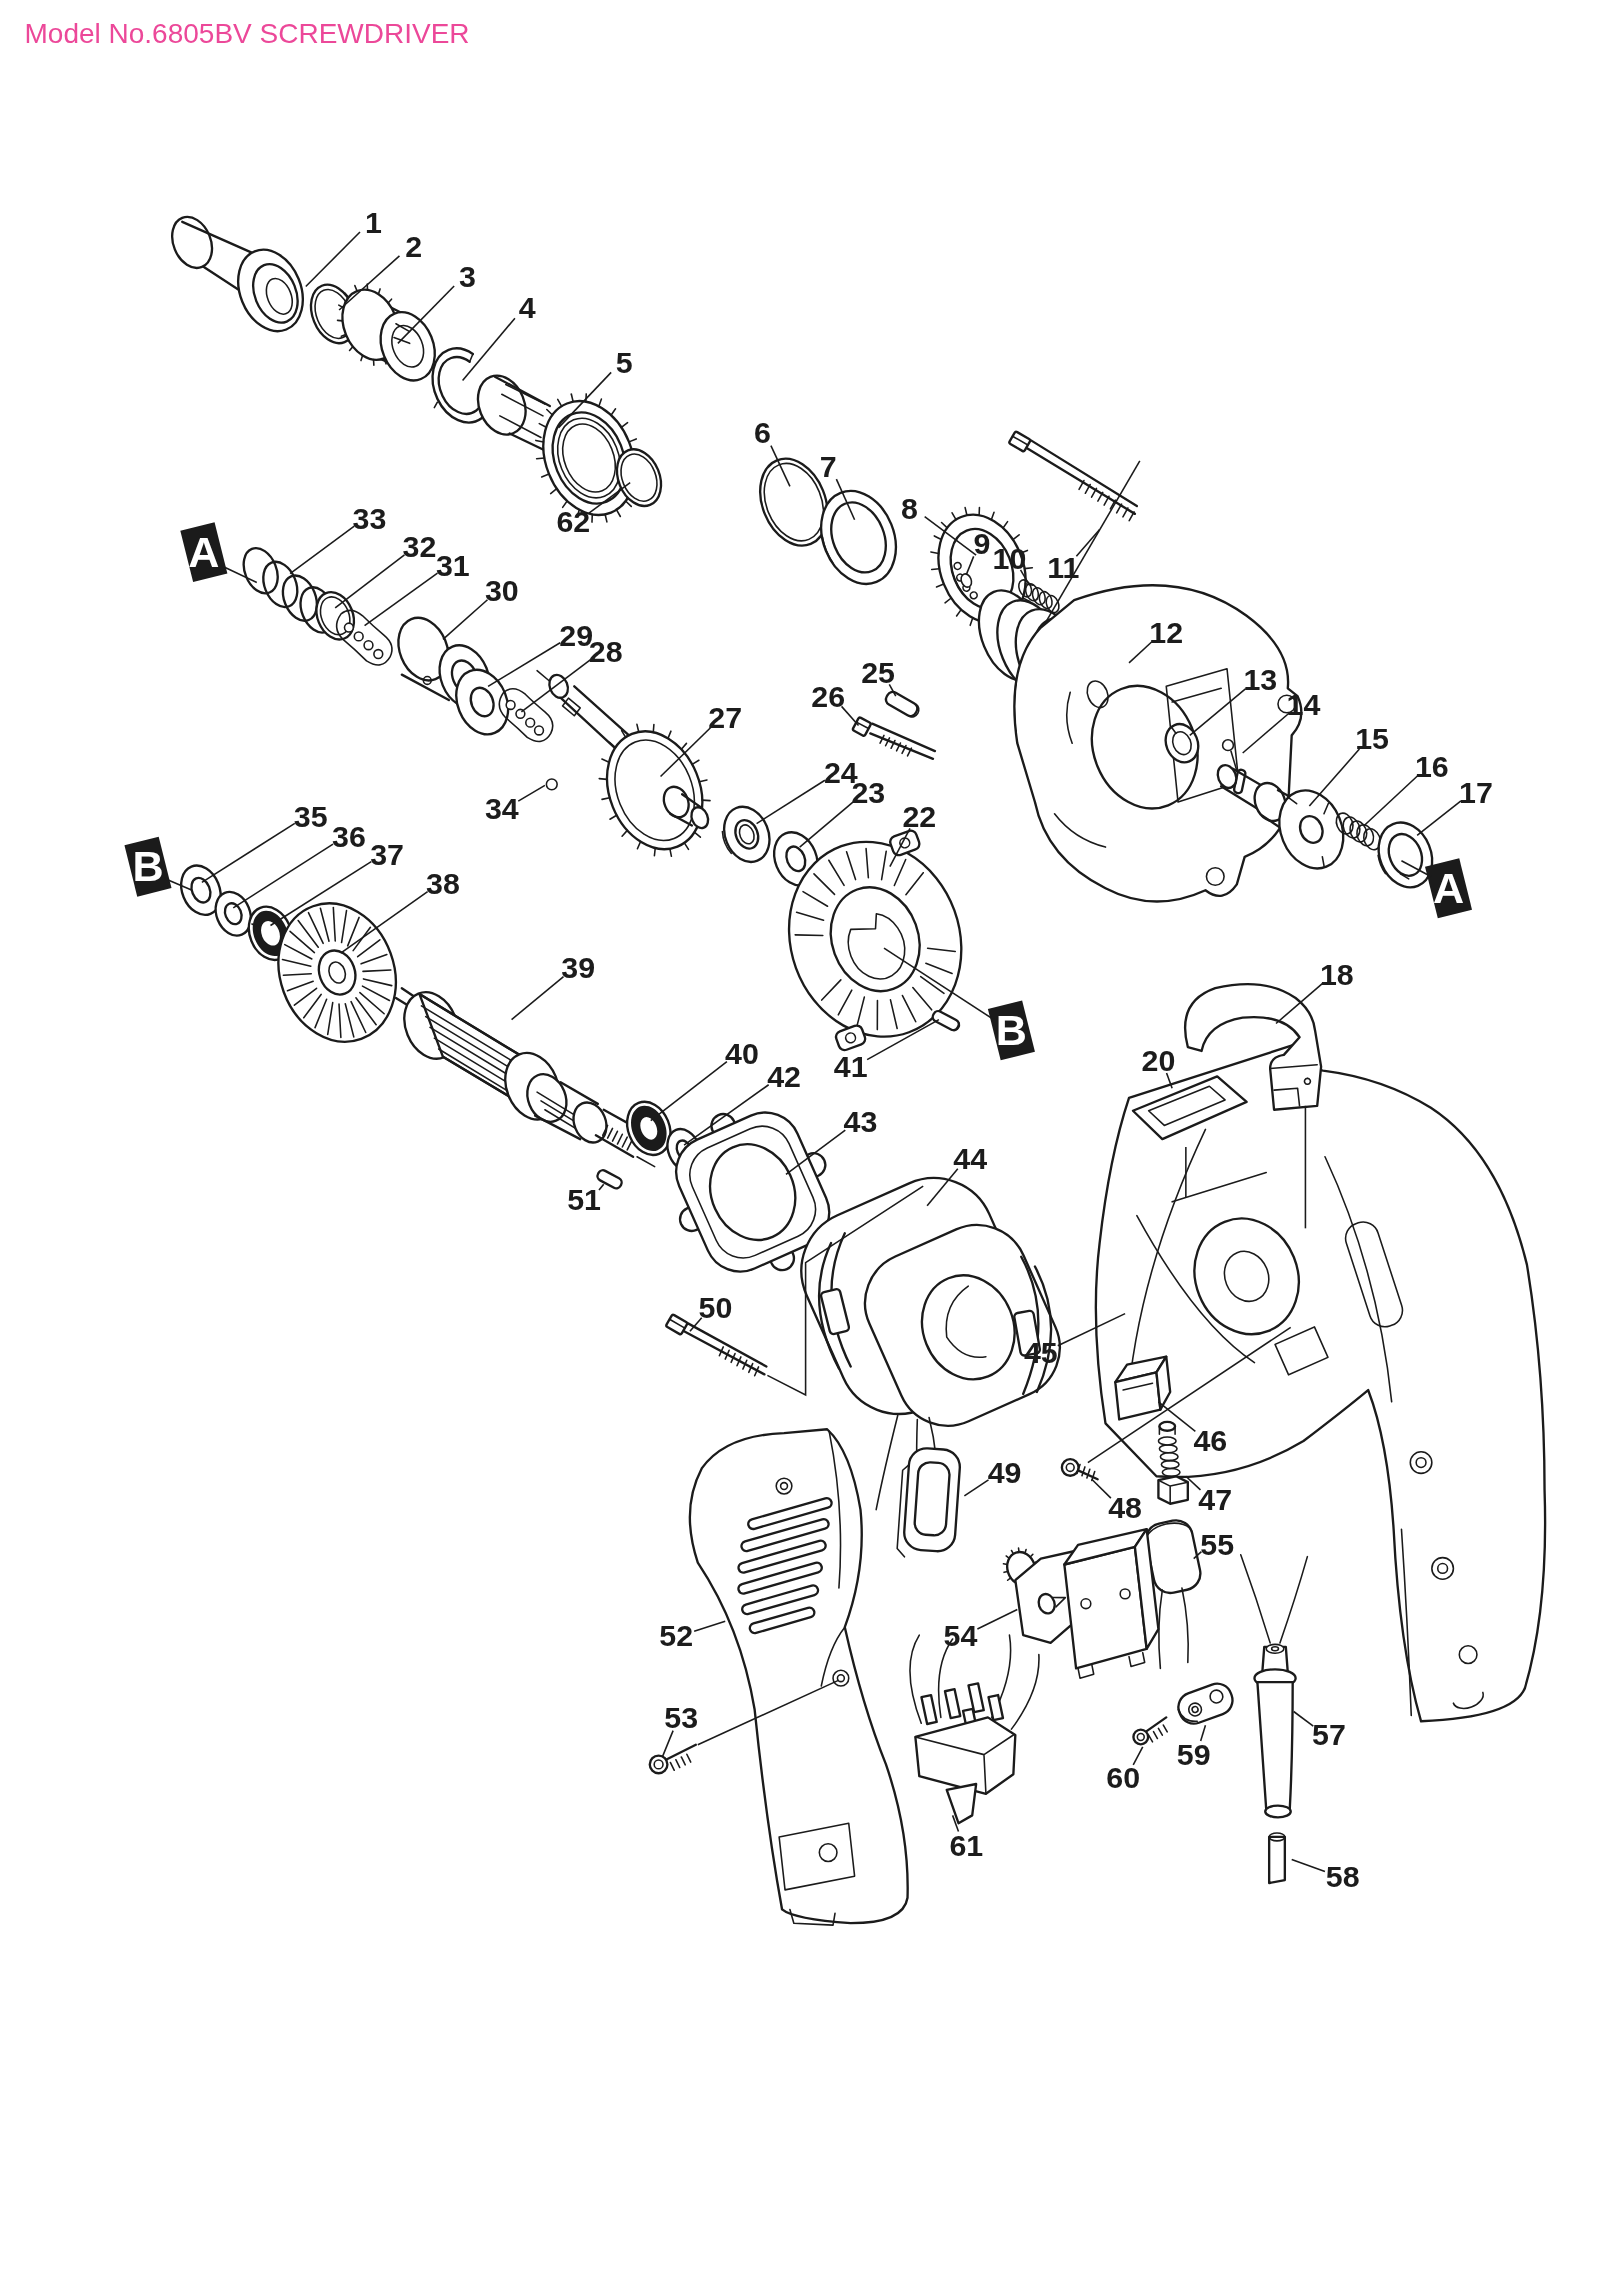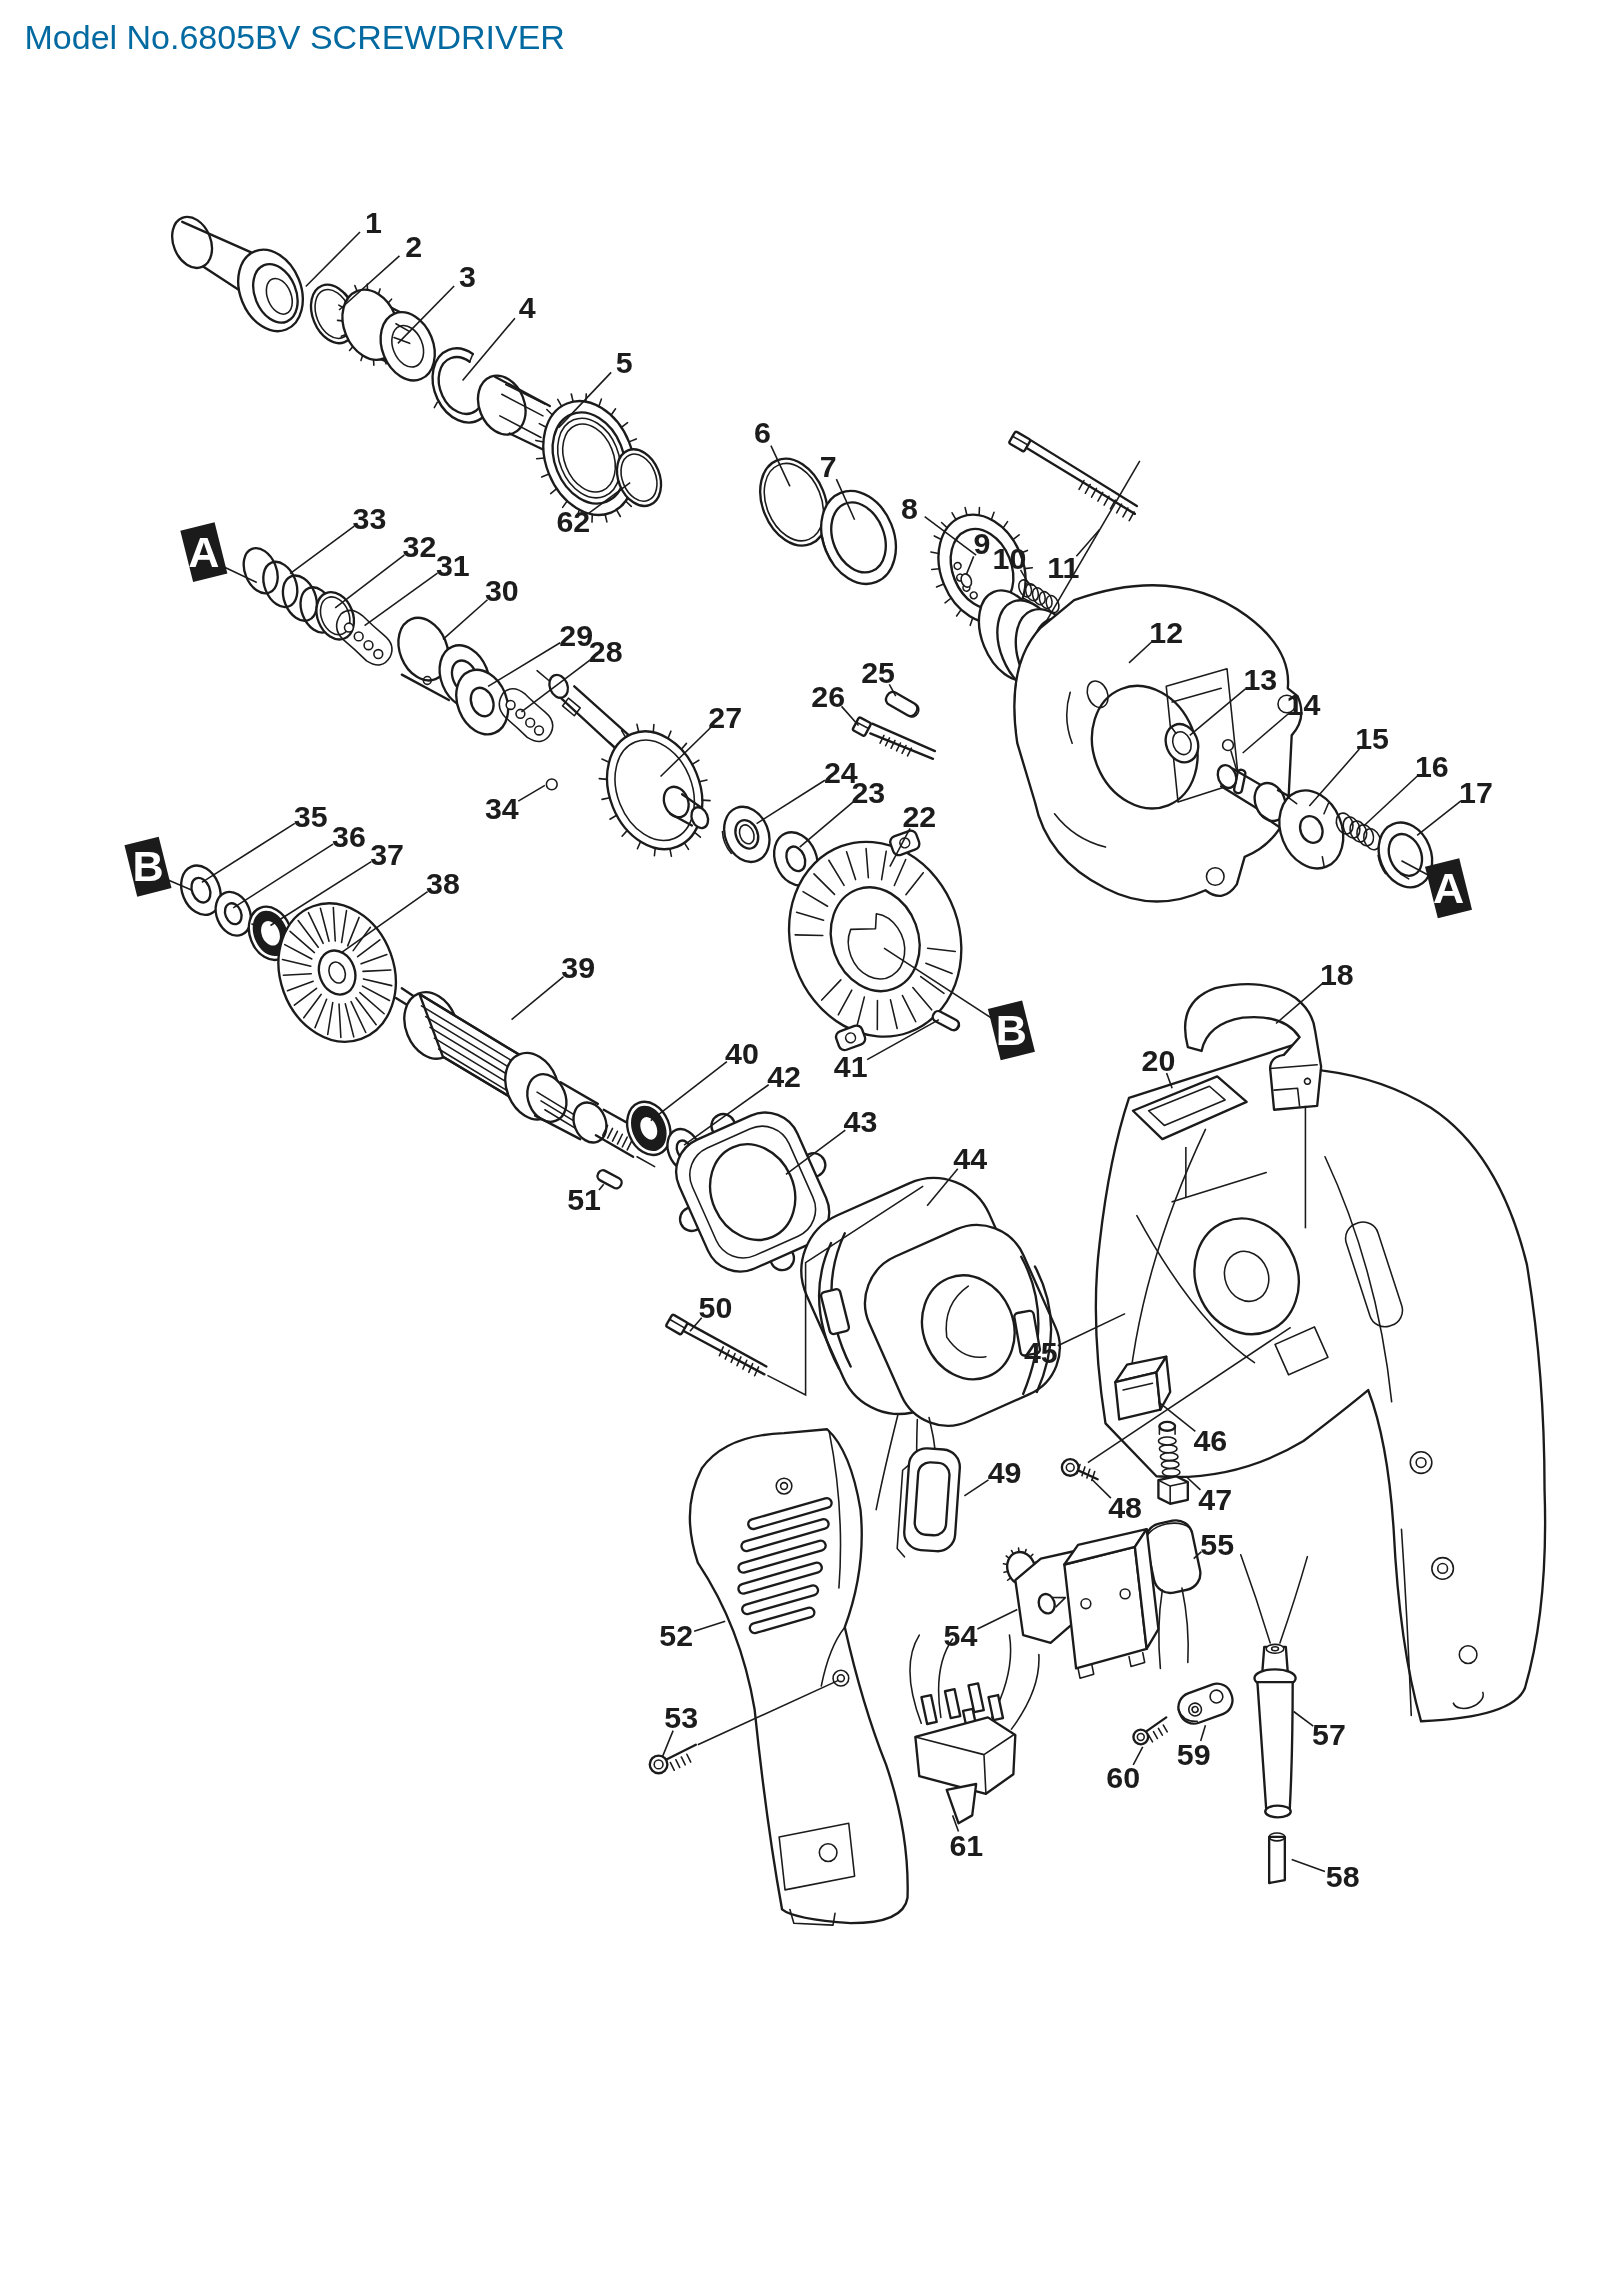--- a/index.html
+++ b/index.html
@@ -5,21 +5,21 @@
   html,body { margin:0; padding:0; background:#fff; }
   body { width:1621px; height:2293px; position:relative; font-family:"Liberation Sans", sans-serif; }
   svg { position:absolute; left:0; top:0; }
   .ln  { fill:none; stroke:#1b1b1b; stroke-width:2.4; stroke-linecap:round; stroke-linejoin:round; }
   .fw  { fill:#ffffff; stroke:#1b1b1b; stroke-width:2.4; stroke-linecap:round; stroke-linejoin:round; }
   .fb  { fill:#1b1b1b; stroke:none; }
   .thin{ stroke-width:1.6; }
   .leader { stroke:#1b1b1b; stroke-width:1.6; fill:none; }
   .plabel { font-family:"Liberation Sans", sans-serif; font-size:31px; font-weight:600; fill:#1c1c1c; text-anchor:middle; }
   .mletter { font-family:"Liberation Sans", sans-serif; font-size:44px; font-weight:700; fill:#ffffff; text-anchor:middle; }
-  #title { position:absolute; left:24.5px; top:17.6px; font-size:34px; font-weight:400; color:#0369a1; letter-spacing:0px; }
+  #title { position:absolute; left:24.5px; top:17.6px; font-size:28px; font-weight:400; color:#ec4899; letter-spacing:0px; }
 </style>
 </head>
 <body>
 
 <div id="title">Model No.6805BV SCREWDRIVER</div>
 
 <svg width="1621" height="2293" viewBox="0 0 1654 2339">
 
   <g>
     <g transform="translate(196,247) rotate(-22)">

